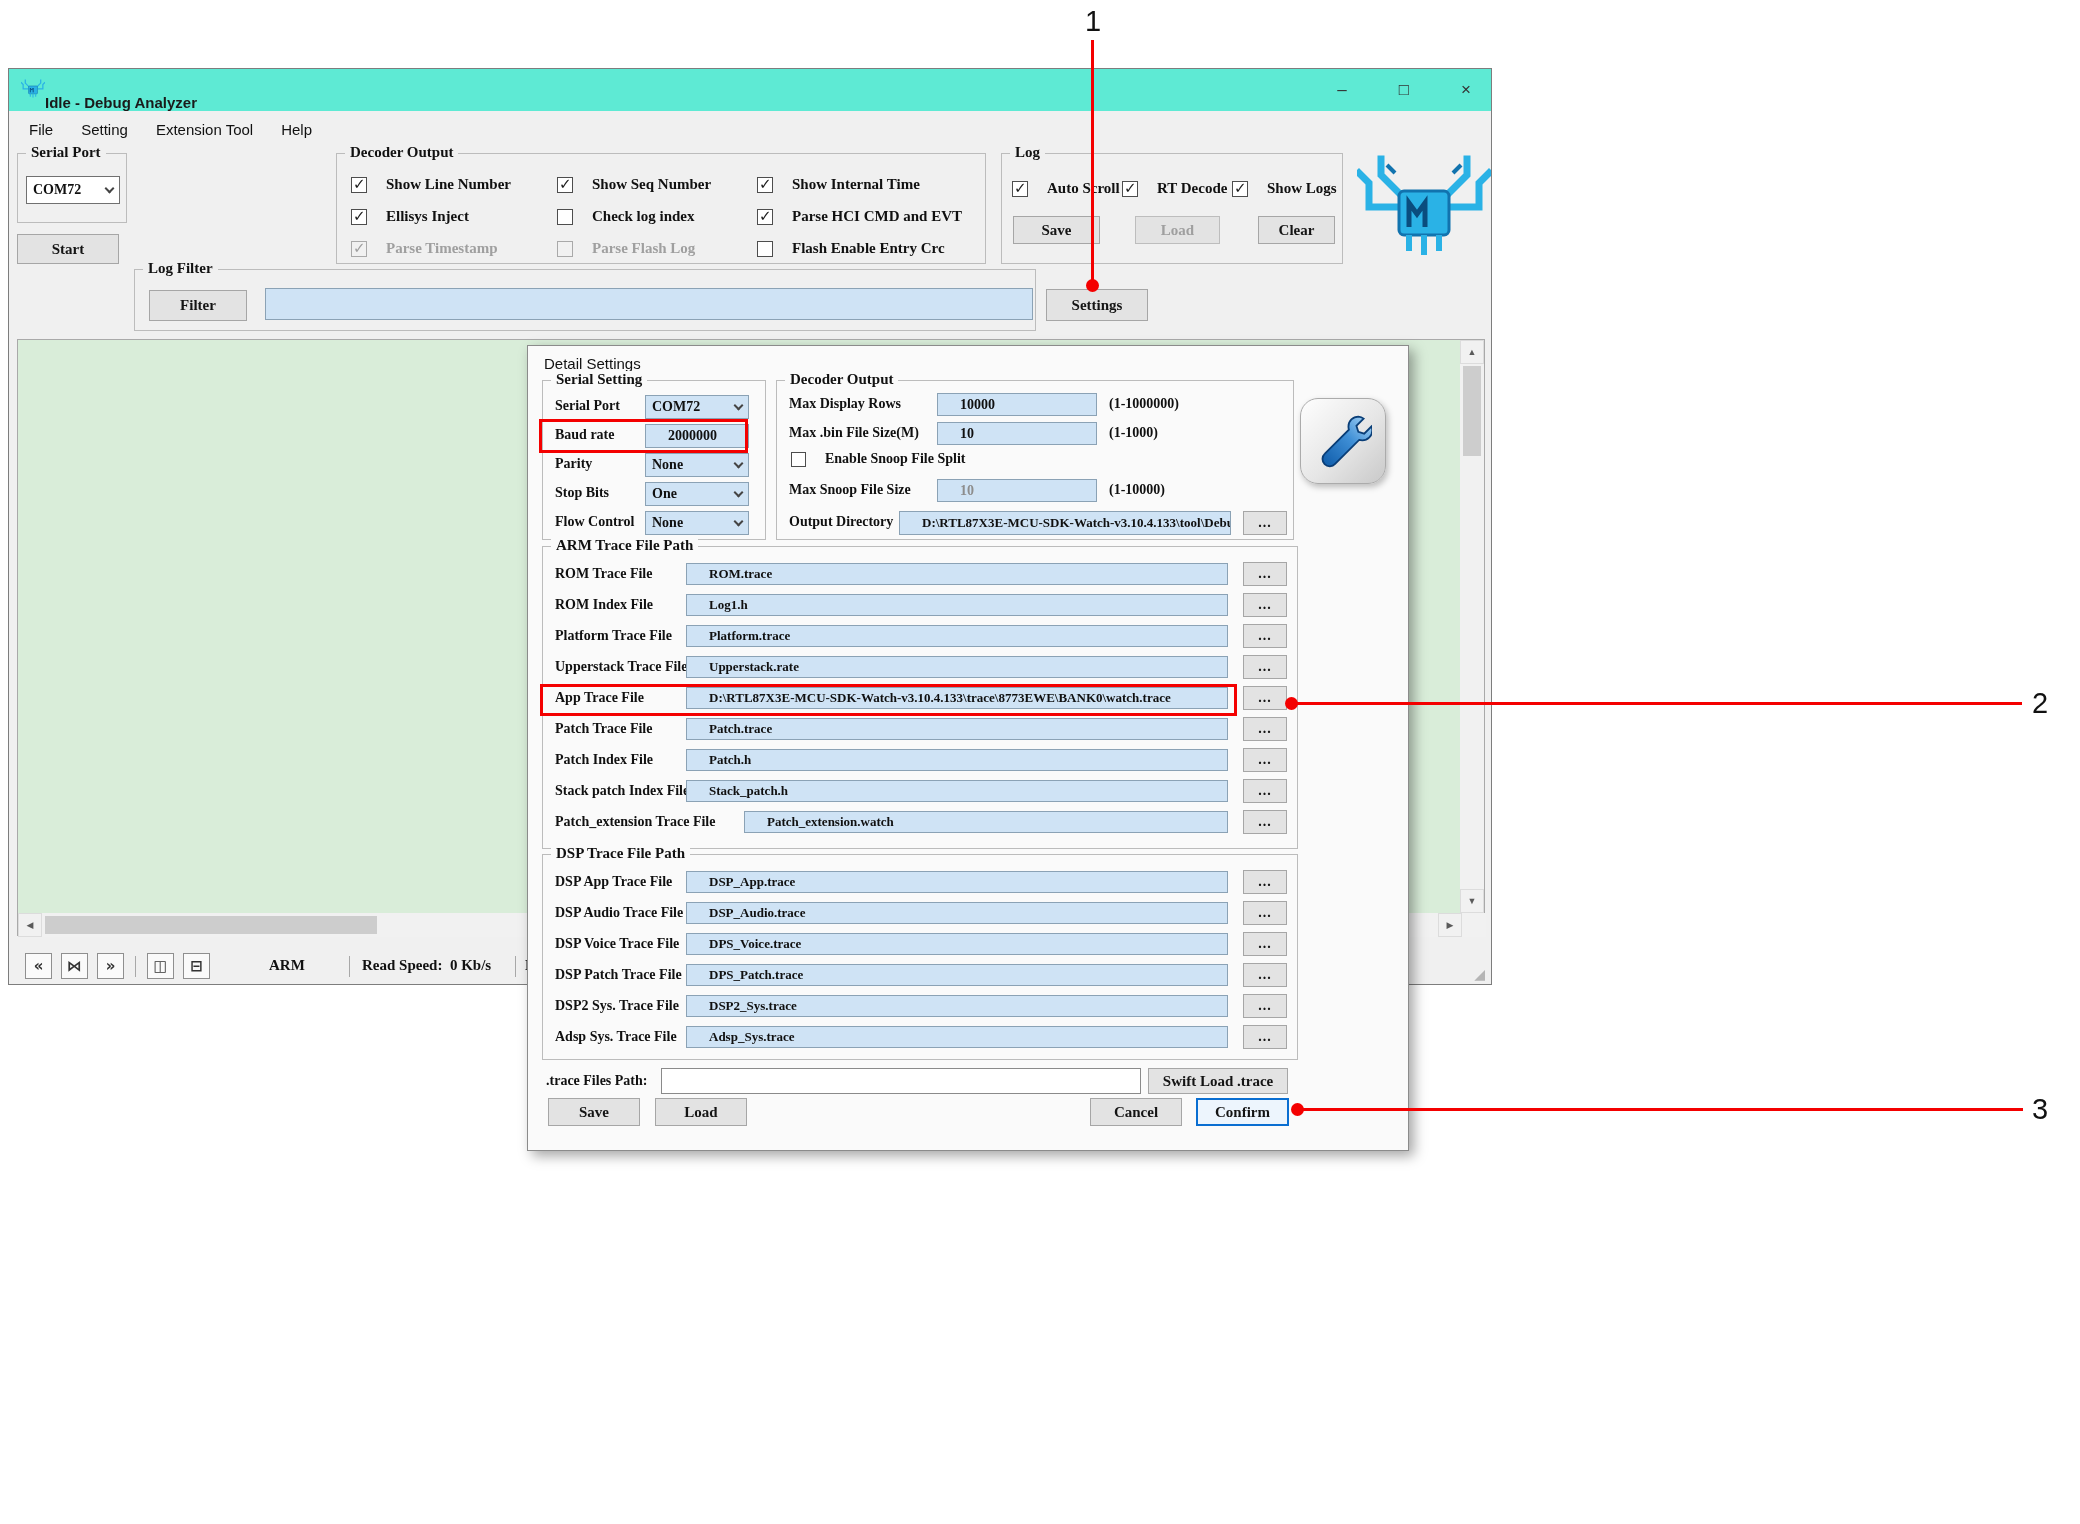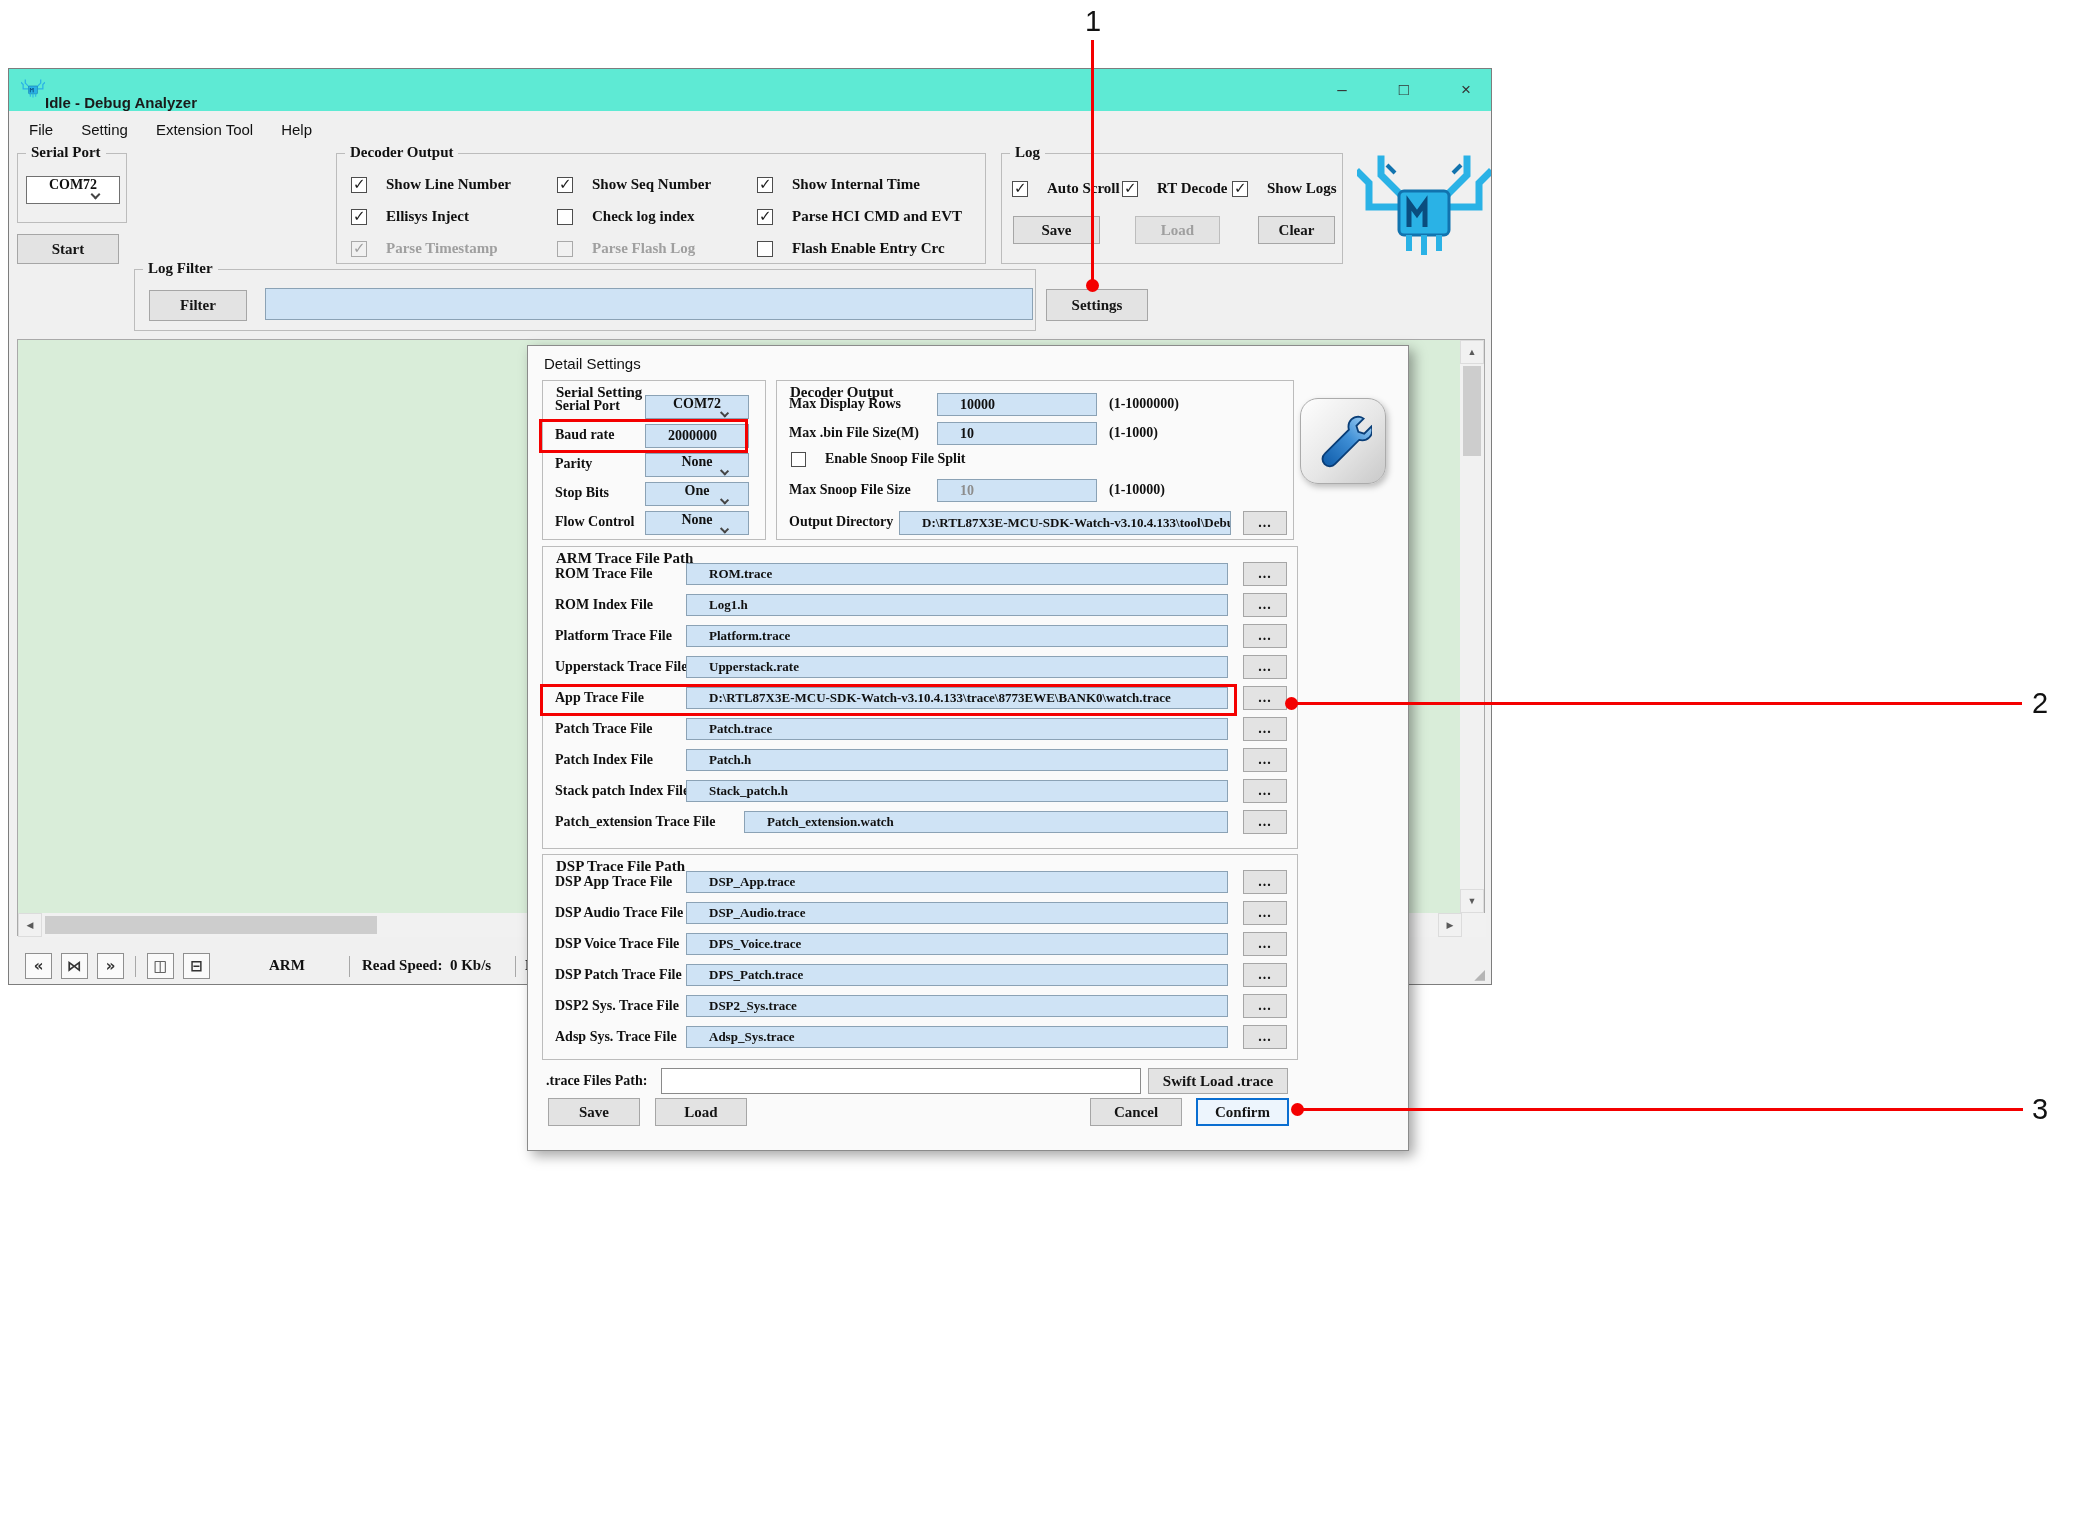--- a/index.html
+++ b/index.html
@@ -10,32 +10,32 @@
   
   .win { position:absolute; left:8px; top:68px; width:1484px; height:917px; background:#f0f0f0; border:1px solid #7d7d7d; }
   .titlebar { position:absolute; left:0; top:0; width:100%; height:42px; background:#5eead4; display:flex; align-items:flex-end; }
   .title-text { margin-left:10px; font:600 15px "Liberation Sans", sans-serif; color:#1a1a1a; }
   .wctrls { position:absolute; right:14px; top:0; height:42px; display:flex; align-items:center; gap:40px; font-size:17px; color:#333; }
   .wctrls span { width:22px; text-align:center; cursor:default; }
   .menubar { position:absolute; left:0; top:42px; width:100%; height:36px; display:flex; align-items:center; gap:28px; padding-left:20px; font:15px "Liberation Sans", sans-serif; color:#111; }
 
   .gbox { position:absolute; border:1px solid #bcbcbc; }
   .gbox > .glabel { position:absolute; top:-10px; left:8px; padding:0 5px; background:#f0f0f0; font:bold 15px "Liberation Serif", serif; color:#111; white-space:nowrap; }
-  .dialog .gbox > .glabel { background:#fafafa;margin-top:13px; }
+  .dialog .gbox > .glabel { background:#fafafa; }
 
   .btn { position:absolute; background:#e3e3e3; border:1px solid #a6a6a6; display:flex; align-items:center; justify-content:center; font:bold 15px "Liberation Serif", serif; color:#141414; cursor:default; white-space:nowrap; }
   .btn.disabled { color:#9f9f9f; border-color:#bdbdbd; }
   .btn.primary { border:2px solid #0a6ed1; background:#edf5fd; }
   .btn.dots { letter-spacing:1px; font-size:14px; }
 
   .tfield { position:absolute; background:#cfe3f5; border:1px solid #8ba2b5; font:bold 13px "Liberation Serif", serif; color:#101010; padding:0 22px; display:flex; align-items:center; white-space:nowrap; overflow:hidden; }
   .tfield.disabled { color:#8d8d8d; }
   .tfield.white { background:#fff; border-color:#8a8a8a; }
 
-  .combo { position:absolute; background:#cfe3f5; border:1px solid #8ba2b5; font:bold 14px "Liberation Serif", serif; color:#101010; display:flex; align-items:center; padding:0 20px;flex-direction:column; }
+  .combo { position:absolute; background:#cfe3f5; border:1px solid #8ba2b5; font:bold 14px "Liberation Serif", serif; color:#101010; display:flex; align-items:center; padding:0 6px; }
   .combo.white { background:#fff; border-color:#707070; }
   .combo .chev { margin-left:auto; width:7px; height:7px; border-right:2px solid #444; border-bottom:2px solid #444; transform:translateY(-2px) rotate(45deg); }
 
   .cb { position:absolute; display:flex; align-items:center; gap:19px; font:bold 15px "Liberation Serif", serif; color:#101010; white-space:nowrap; }
   .cb .box { width:16px; height:16px; min-width:16px; background:#fff; border:1px solid #4d4d4d; position:relative; }
   .cb.checked .box::after { content:"✓"; position:absolute; left:1px; top:-3px; font:bold 15px "DejaVu Sans", sans-serif; color:#1a1a1a; }
   .cb.disabled { color:#9f9f9f; }
   .cb.disabled .box { border-color:#a9a9a9; background:#f1f1f1; }
   .cb.disabled.checked .box::after { color:#9f9f9f; }
   .cb.small { font-size:14px; }

